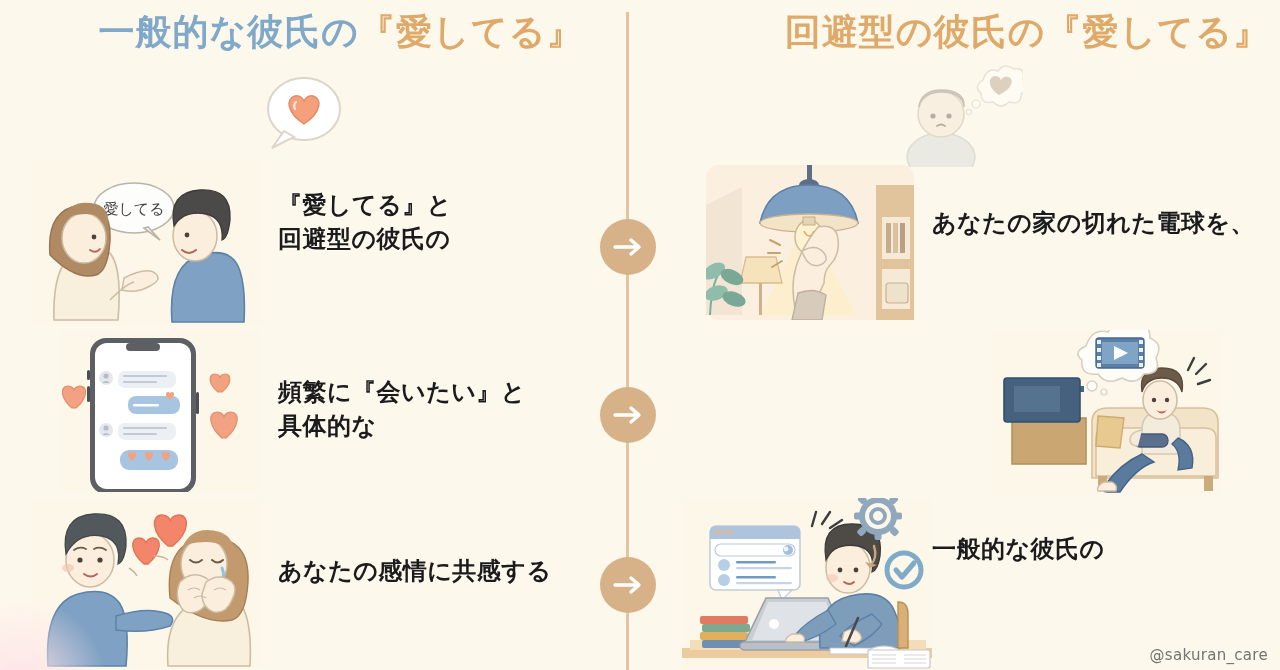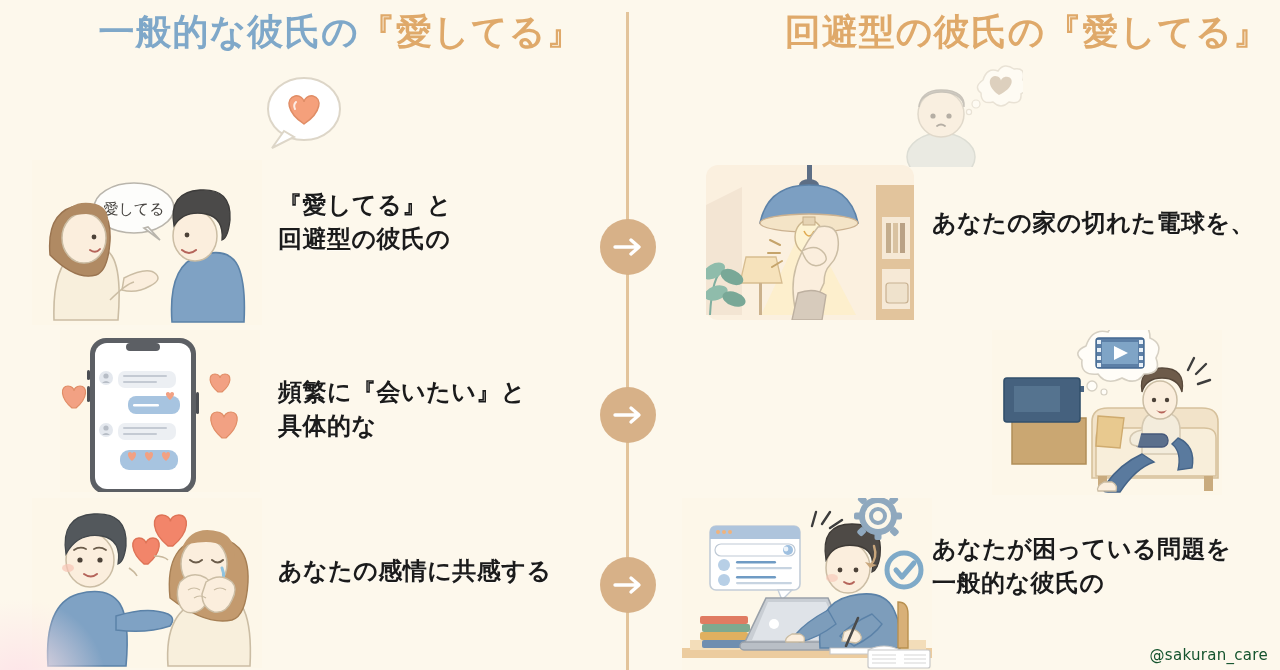--- a/index.html
+++ b/index.html
@@ -51,21 +51,21 @@
     letter-spacing:.5px;
     text-shadow:0 1px 0 rgba(255,255,255,.55);
   }
   .cap-left{left:278px;width:320px;}
   .cap-right-a{left:932px;width:348px;font-family:Liberation Mono, monospace;}
   .cap-right-b{left:700px;width:320px;}
 
   
   #watermark{
     position:absolute;right:12px;bottom:6px;
-    color:#14532d;font-size:15px;letter-spacing:.3px;
+    color:#737373;font-size:15px;letter-spacing:.3px;
   }
   #corner-glow{
     position:absolute;left:-40px;bottom:-50px;width:150px;height:120px;
     background:radial-gradient(circle at 40% 70%, #fde3e8 0%, rgba(253,227,232,0) 70%);
     pointer-events:none;
   }
 </style>
 </head>
 <body>
 
@@ -394,20 +394,19 @@
       <path d="M192 48 q4 12 -4 20" stroke="#c8a67c" stroke-width="2.4" fill="none" stroke-linecap="round"></path>
       <path d="M183 64 l5 6 l7 -3 Z" fill="#c8a67c"></path>
 
       <circle cx="222" cy="72" r="17" fill="none" stroke="#7faac8" stroke-width="5"></circle>
       <path d="M214 72 l6 7 l12 -14" stroke="#7faac8" stroke-width="5" fill="none" stroke-linecap="round" stroke-linejoin="round"></path>
 
       <path d="M130 28 l4 -14 M140 26 l8 -12 M148 30 l12 -8" stroke="#3d3d3d" stroke-width="2.4" stroke-linecap="round"></path>
     </svg>
 
     <div class="caption cap-right-a" style="top:36px">
-      <div>あなたが困っている問題を</div>
       <div>一般的な彼氏の</div>
     </div>
   </div>
 
   <div id="corner-glow"></div>
   <div id="watermark">@sakuran_care</div>
 </div>
 
 </body></html>

